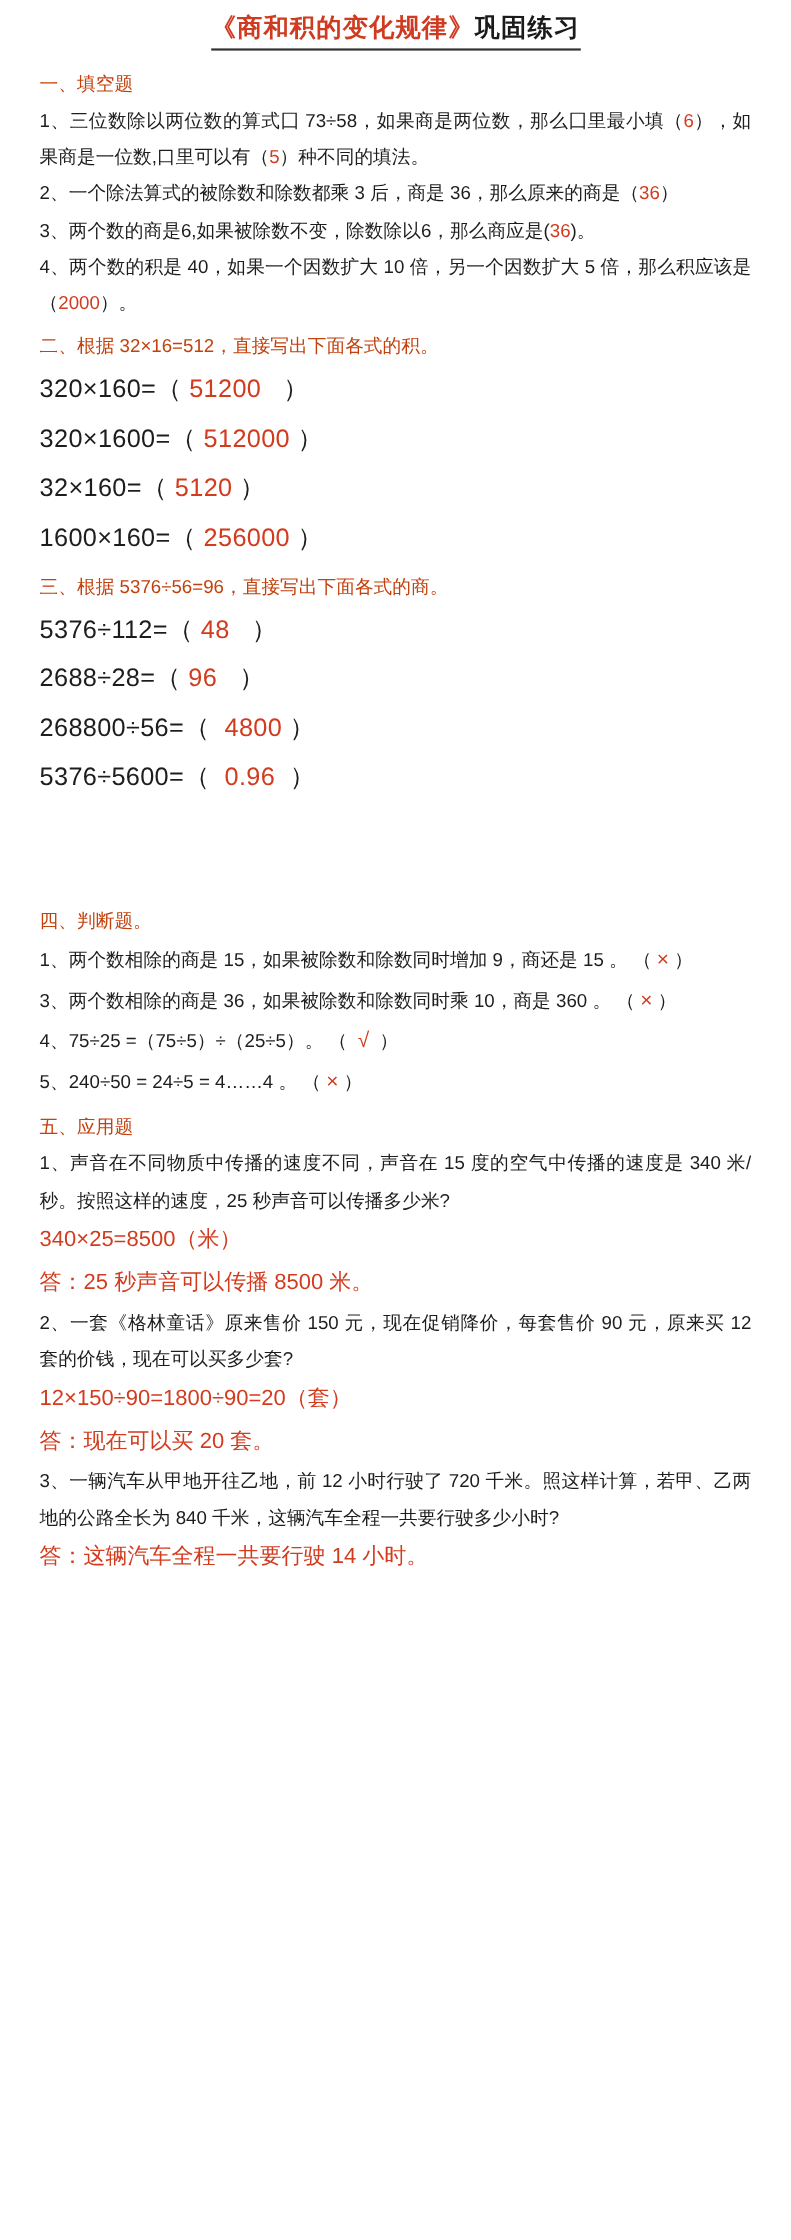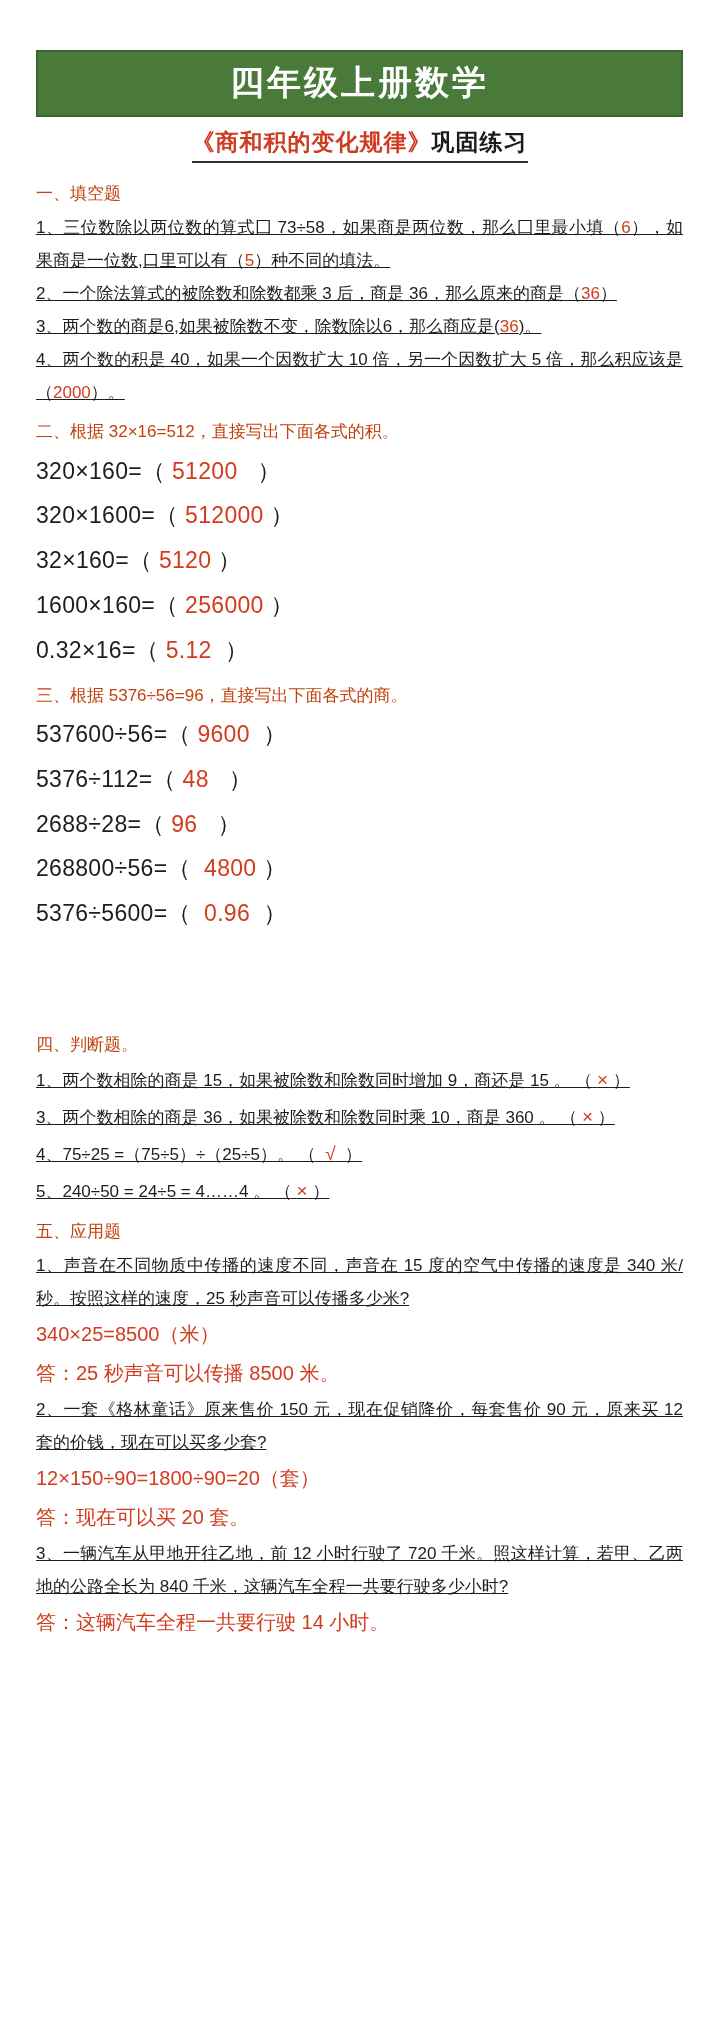--- a/index.html
+++ b/index.html
@@ -57,21 +57,20 @@
     font-size: 17px;
     line-height: 1.95;
     color: #c2410c;
     margin-top: 6px;
   }
   .para {
     font-size: 17px;
     line-height: 1.95;
     color: #1d1d1d;
     text-align: justify;
-    text-decoration: underline;
   }
   .ans {
     color: #d23b1e;
   }
   .check {
     color: #d23b1e;
     font-size: 19px;
   }
   .spacer {
     height: 86px;
@@ -86,23 +85,20 @@
     color: #d23b1e;
     font-size: 20px;
     line-height: 1.95;
   }
 </style>
 </head>
 <body>
 
 <div class="page">
 
-  <div class="title-bar">
-    <div class="title-text">四年级上册数学</div>
-  </div>
 
   <div class="subtitle-bar">
     <span class="sub-text">
       <span>《商和积的变化规律》</span><span class="black">巩固练习</span>
     </span>
   </div>
 
   <div class="content">
 
     <div class="sec-head">一、填空题</div>
@@ -130,29 +126,23 @@
     </div>
     <div class="eq">
       <span>320×1600=（</span>&nbsp;<span class="ans">512000</span>&nbsp;<span>）</span>
     </div>
     <div class="eq">
       <span>32×160=（</span>&nbsp;<span class="ans">5120</span>&nbsp;<span>）</span>
     </div>
     <div class="eq">
       <span>1600×160=（</span>&nbsp;<span class="ans">256000</span>&nbsp;<span>）</span>
     </div>
-    <div class="eq">
-      <span>0.32×16=（</span>&nbsp;<span class="ans">5.12</span>&nbsp;&nbsp;<span>）</span>
-    </div>
 
     <div class="sec-head">三、根据 5376÷56=96，直接写出下面各式的商。</div>
 
-    <div class="eq">
-      <span>537600÷56=（</span>&nbsp;<span class="ans">9600</span>&nbsp;&nbsp;<span>）</span>
-    </div>
     <div class="eq">
       <span>5376÷112=（</span>&nbsp;<span class="ans">48</span>&nbsp;&nbsp;&nbsp;<span>）</span>
     </div>
     <div class="eq">
       <span>2688÷28=（</span>&nbsp;<span class="ans">96</span>&nbsp;&nbsp;&nbsp;<span>）</span>
     </div>
     <div class="eq">
       <span>268800÷56=（</span>&nbsp;&nbsp;<span class="ans">4800</span>&nbsp;<span>）</span>
     </div>
     <div class="eq">

